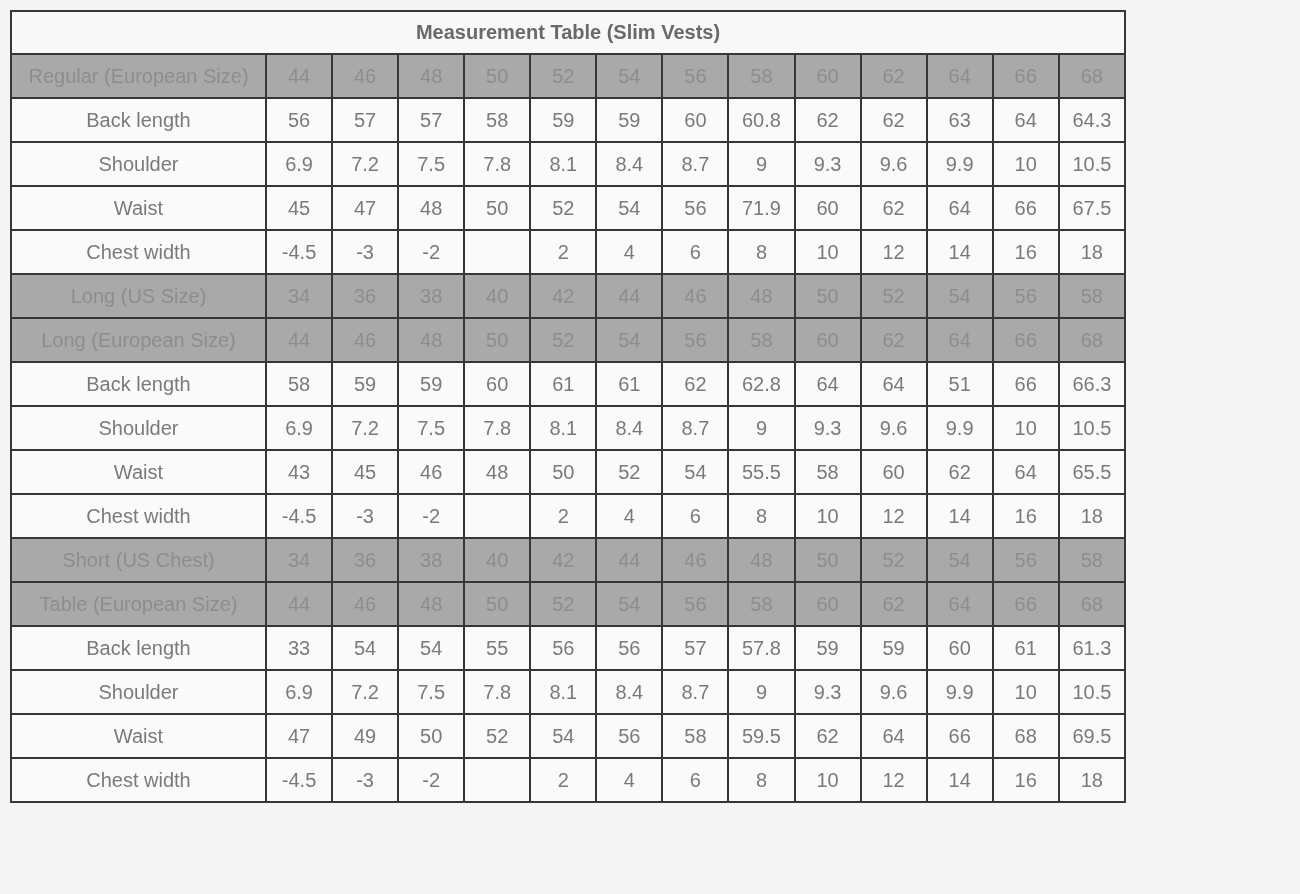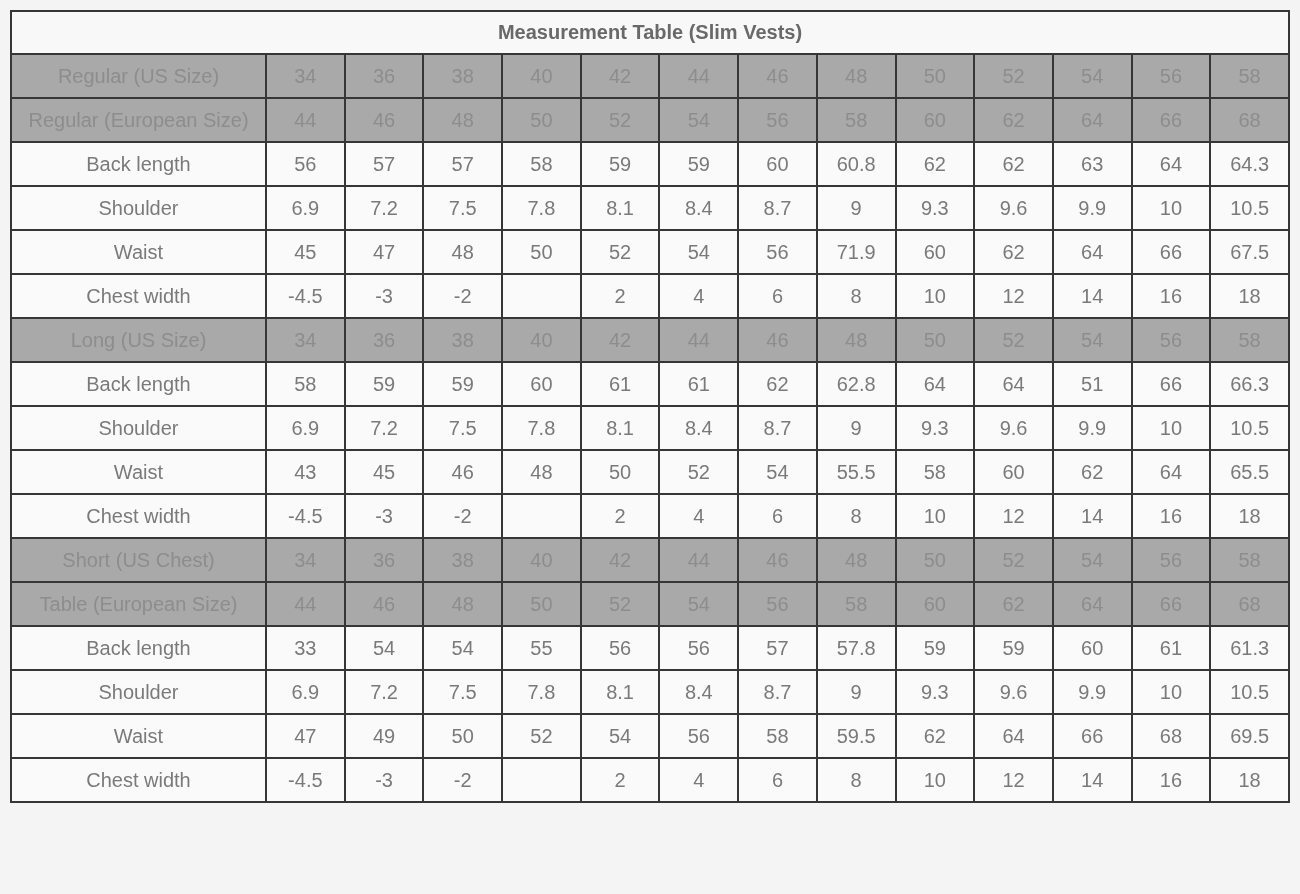--- a/index.html
+++ b/index.html
@@ -9,21 +9,21 @@
     font-family: "Liberation Sans", "DejaVu Sans", sans-serif;
   }
   .page {
     width: 1300px;
     height: 894px;
     box-sizing: border-box;
     padding: 10px;
     background: #f4f4f4;
   }
   table.measure {
-    width: 1280px;
+    width: 1116px;
     border-collapse: collapse;
     table-layout: fixed;
   }
   table.measure td {
     border: 2px solid #363636;
     height: 42px;
     text-align: center;
     vertical-align: middle;
     font-size: 20px;
     padding: 0 2px;
@@ -69,36 +69,20 @@
         <col>
         <col>
         <col>
     </colgroup>
     <thead>
       <tr class="title-row">
         <td colspan="14">Measurement Table (Slim Vests)</td>
       </tr>
     </thead>
     <tbody>
-        <tr class="size-row">
-          <td>Regular (US Size)</td>
-          <td>34</td>
-          <td>36</td>
-          <td>38</td>
-          <td class="light-left">40</td>
-          <td>42</td>
-          <td>44</td>
-          <td>46</td>
-          <td>48</td>
-          <td>50</td>
-          <td>52</td>
-          <td>54</td>
-          <td>56</td>
-          <td>58</td>
-        </tr>
         <tr class="size-row">
           <td>Regular (European Size)</td>
           <td>44</td>
           <td>46</td>
           <td>48</td>
           <td class="light-left">50</td>
           <td>52</td>
           <td>54</td>
           <td>56</td>
           <td>58</td>
@@ -181,20 +165,36 @@
           <td>42</td>
           <td>44</td>
           <td>46</td>
           <td>48</td>
           <td>50</td>
           <td>52</td>
           <td>54</td>
           <td>56</td>
           <td>58</td>
         </tr>
+        <tr class="size-row">
+          <td>Long (European Size)</td>
+          <td>44</td>
+          <td>46</td>
+          <td>48</td>
+          <td class="light-left">50</td>
+          <td>52</td>
+          <td>54</td>
+          <td>56</td>
+          <td>58</td>
+          <td>60</td>
+          <td>62</td>
+          <td>64</td>
+          <td>66</td>
+          <td>68</td>
+        </tr>
         <tr class="data-row">
           <td>Back length</td>
           <td>58</td>
           <td>59</td>
           <td>59</td>
           <td class="light-left">60</td>
           <td>61</td>
           <td>61</td>
           <td>62</td>
           <td>62.8</td>

